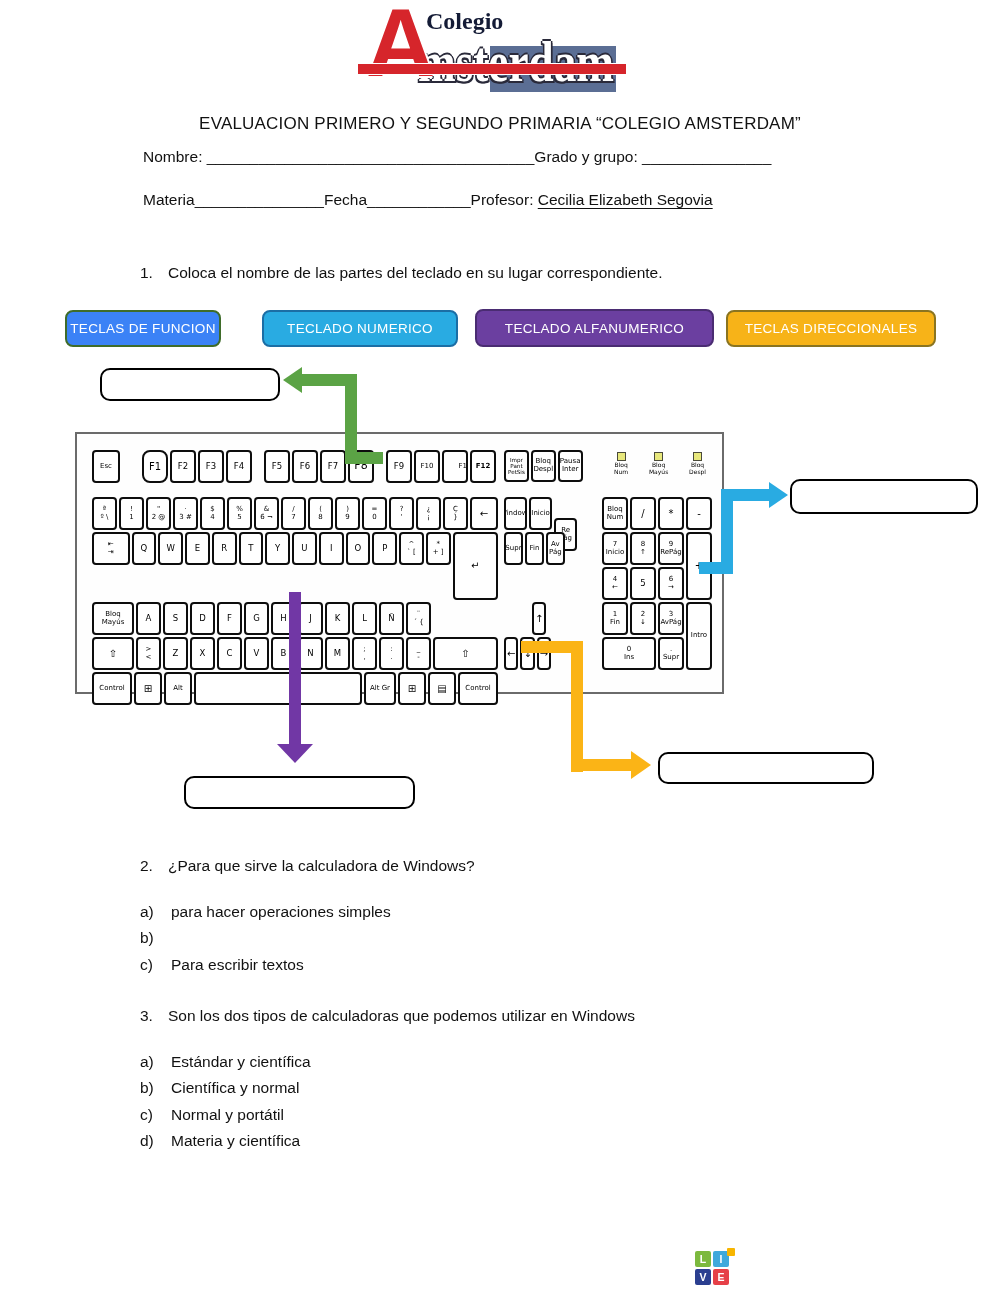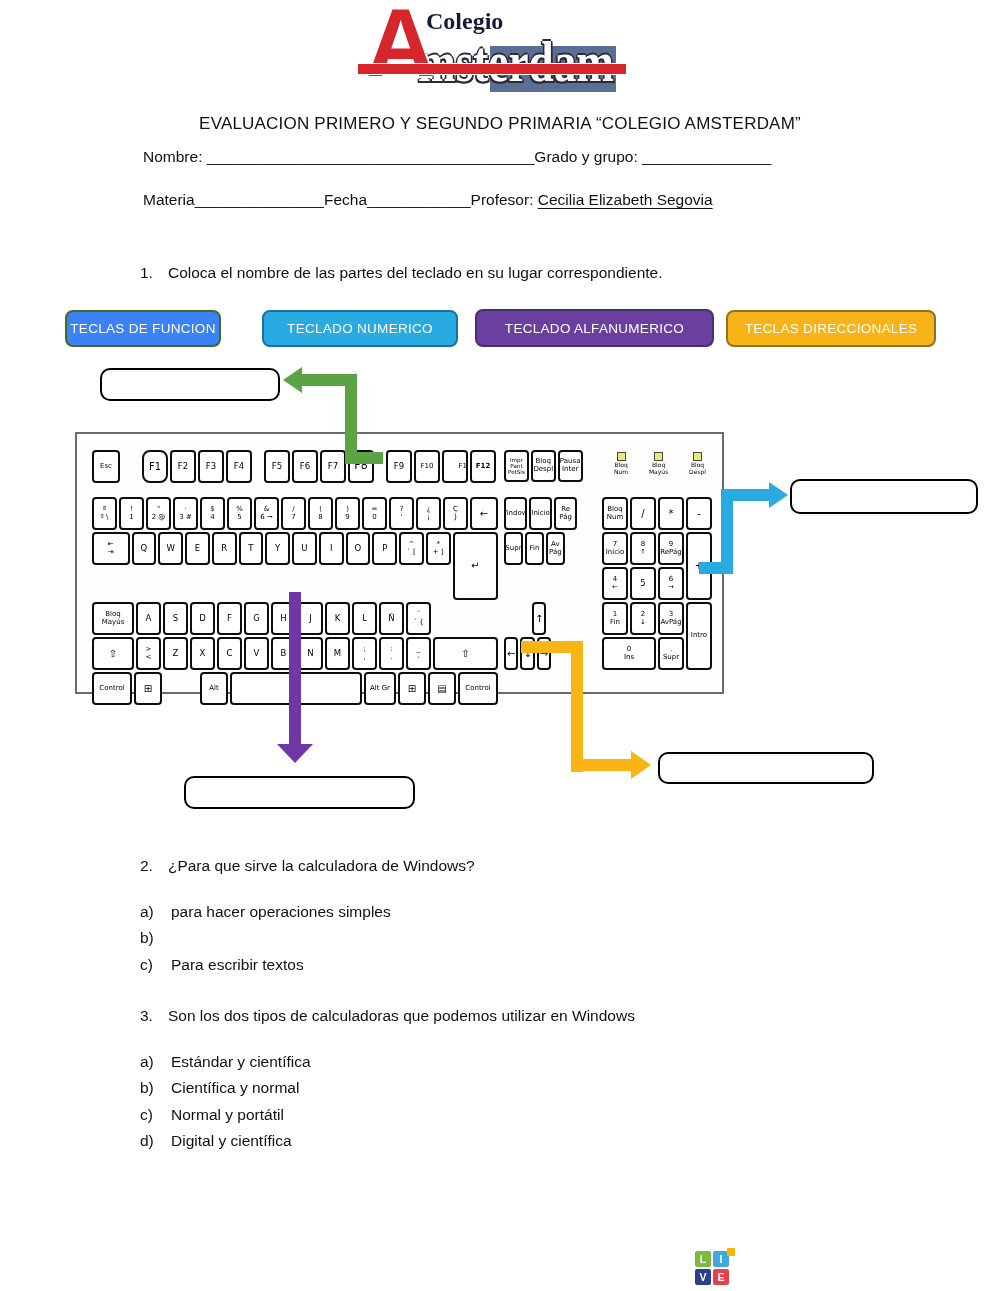--- a/index.html
+++ b/index.html
@@ -363,21 +363,21 @@
           <div>⇧</div>
         </div>
       </div>
       <div class="krow">
         <div class="key" style="flex: 0 1 40px;">
           <div>Control</div>
         </div>
         <div class="key" style="flex: 0 1 28px; font-size: 10px;">
           <div>⊞</div>
         </div>
-        <div class="key" style="flex: 0 1 28px; margin-left: 36px;">
+        <div class="key" style="flex: 0 1 28px;">
           <div>Alt</div>
         </div>
         <div class="key" style="flex: 1 1 28px;">
           <div></div>
         </div>
         <div class="key" style="flex: 0 1 32px;">
           <div>Alt Gr</div>
         </div>
         <div class="key" style="flex: 0 1 28px; font-size: 10px;">
           <div>⊞</div>
@@ -428,21 +428,21 @@
         </div>
       </div>
     </div>
   <div id="kb-nav2" class="krow">
       <div class="key" style="flex: 0 1 26px;">
         <div>Windows</div>
       </div>
       <div class="key" style="flex: 0 1 26px;">
         <div>Inicio</div>
       </div>
-      <div class="key" style="flex: 0 1 26px;">
+      <div class="key" style="flex: 0 1 26px; margin-top: 21px;">
         <div>Re</div>
         <div>Pág</div>
       </div>
     </div>
   <div id="kb-nav3" class="krow">
       <div class="key" style="flex: 0 1 26px;">
         <div>Supr</div>
       </div>
       <div class="key" style="flex: 0 1 26px;">
         <div>Fin</div>
@@ -590,21 +590,21 @@
     <div class="opt">
       <span class="optl">b)</span>
       <span>Científica y normal</span>
     </div>
     <div class="opt">
       <span class="optl">c)</span>
       <span>Normal y portátil</span>
     </div>
     <div class="opt">
       <span class="optl">d)</span>
-      <span>Digital y científica</span>
+      <span>Materia y científica</span>
     </div>
   </div>
 
 <div class="abs" id="lw">
   <div id="logo-tiles">
     <div id="tile-accent"></div>
   <div class="tile" style="background: rgb(124, 185, 62);">L</div>
       <div class="tile" style="background: rgb(63, 169, 220);">I</div>
       <div class="tile" style="background: rgb(43, 63, 144);">V</div>
       <div class="tile" style="background: rgb(230, 64, 72);">E</div>

